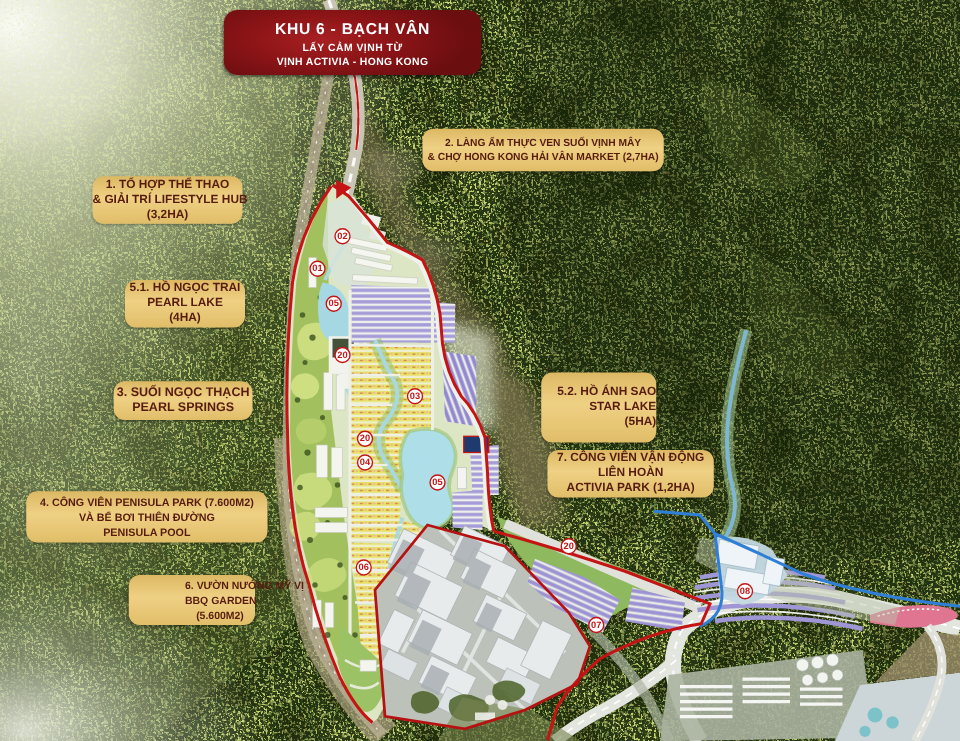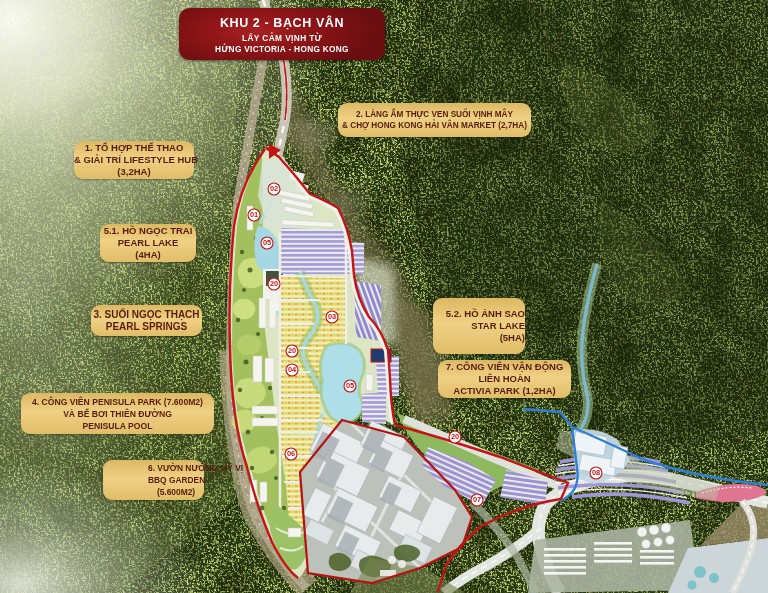--- a/index.html
+++ b/index.html
@@ -361,23 +361,23 @@
 
 <path d="M269,144 L281,150 L269,159 Z" fill="#c41414"></path>
 
 <path d="M395,425 Q440,437 500,457 L568,483 L561,499 Q520,505 480,527 Q458,546 446,565 L438,592" fill="none" stroke="#c41414" stroke-width="2.4"></path>
 
 <path d="M342,420 L404,437 L455,490 L472,517 L462,547 L420,568 L372,583 L308,573 L300,472 Z" fill="none" stroke="#b61212" stroke-width="2.2"></path>
 </svg>
 </div>
 
 <div style="position:absolute;left:179px;top:8px;width:206px;height:52px;border-radius:11px;background:radial-gradient(ellipse 120px 40px at 38% 45%,#a82023 0%,#8e1517 45%,#771013 80%,#6a0e10 100%);box-shadow:0 1px 3px rgba(0,0,0,.5);color:#fff;text-align:center;">
-  <div style="font-size:12.5px;font-weight:bold;letter-spacing:.6px;margin-top:8px;">KHU 2 - BẠCH VÂN</div>
+  <div style="font-size:12.5px;font-weight:bold;letter-spacing:.6px;margin-top:8px;">KHU 6 - BẠCH VÂN</div>
   <div style="font-size:8.3px;font-weight:bold;letter-spacing:.4px;margin-top:3px;">LẤY CẢM VỊNH TỪ</div>
-  <div style="font-size:8.3px;font-weight:bold;letter-spacing:.3px;margin-top:1px;">HỨNG VICTORIA - HONG KONG</div>
+  <div style="font-size:8.3px;font-weight:bold;letter-spacing:.3px;margin-top:1px;">VỊNH ACTIVIA - HONG KONG</div>
 </div>
 
 <div class="lbl" style="left:74px;top:141px;width:120px;height:38px;">1. TỔ HỢP THỂ THAO<br>&amp; GIẢI TRÍ LIFESTYLE HUB<br>(3,2HA)</div>
 
 <div class="lbl" style="left:318px;top:103px;width:193px;height:34px;font-size:8.2px;line-height:11px;margin-left:20px;">2. LÀNG ẨM THỰC VEN SUỐI VỊNH MÂY<br>&amp; CHỢ HONG KONG HẢI VÂN MARKET (2,7HA)</div>
 
 <div class="lbl" style="left:100px;top:224px;width:96px;height:38px;">5.1. HỒ NGỌC TRAI<br>PEARL LAKE<br>(4HA)</div>
 
 <div class="lbl" style="left:91px;top:305px;width:111px;height:31px;font-size:10px;">3. SUỐI NGỌC THẠCH<br>PEARL SPRINGS</div>
 

